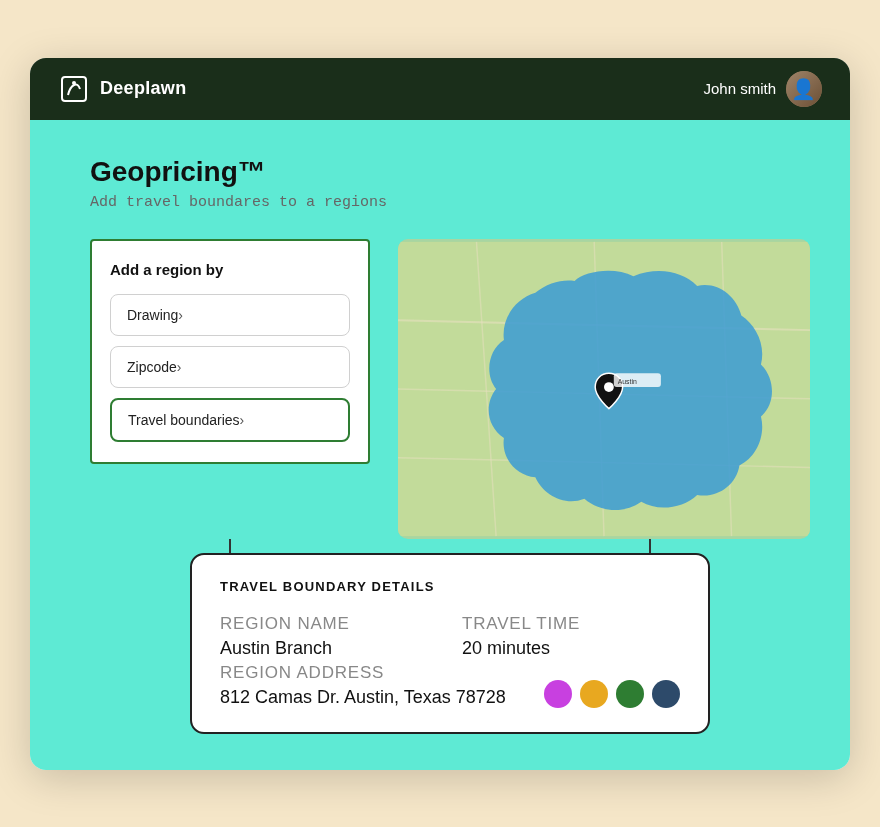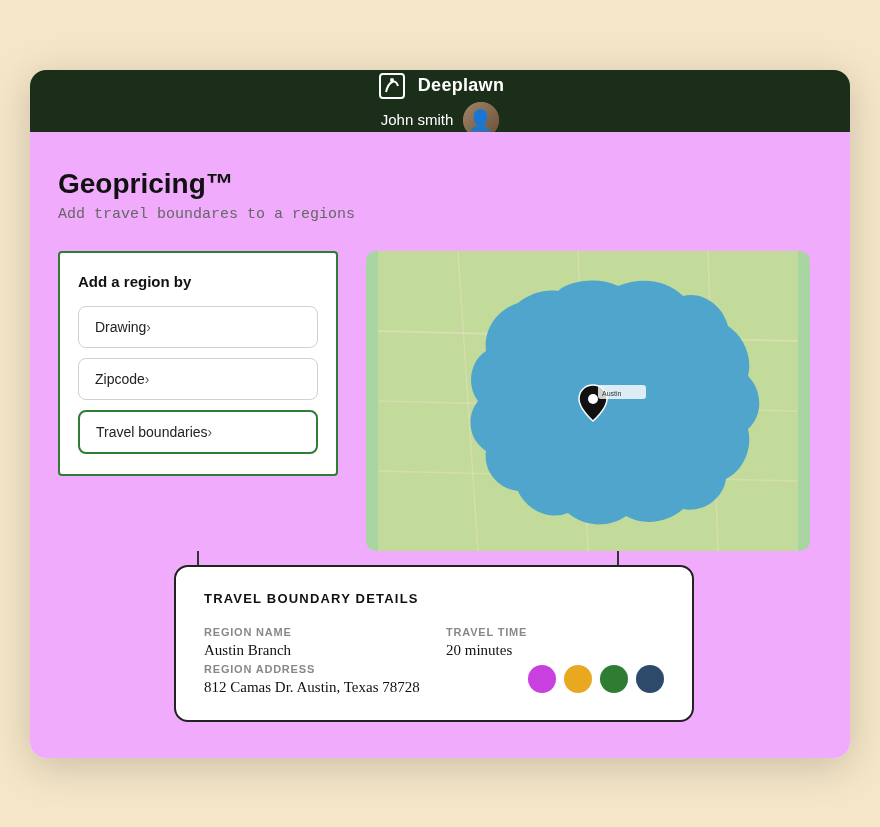--- a/index.html
+++ b/index.html
@@ -19,21 +19,20 @@
       width: 820px;
       box-shadow: 0 8px 40px rgba(0,0,0,0.18);
     }
     .navbar {
       background: #1a2e1a;
       display: flex;
       align-items: center;
       justify-content: space-between;
       padding: 0 28px;
       height: 62px;
-      flex-direction: column;
     }
     .navbar-brand {
       display: flex;
       align-items: center;
       gap: 10px;
     }
     .navbar-logo-icon {
       width: 32px;
       height: 32px;
       color: #fff;
@@ -73,22 +72,22 @@
     }
     .avatar-img::after {
       content: '👤';
       font-size: 20px;
       position: absolute;
       top: 50%;
       left: 50%;
       transform: translate(-50%, -50%);
     }
     .main-content {
-      padding: 36px 40px 36px 28px;
-      background: #f0abfc;
+      padding: 36px 40px 36px 60px;
+      background: #5eead4;
       position: relative;
     }
     .page-header {
       margin-bottom: 28px;
     }
     .page-title {
       font-size: 28px;
       font-weight: 700;
       color: #111;
       margin-bottom: 6px;
@@ -176,34 +175,34 @@
       color: #111;
       text-transform: uppercase;
       margin-bottom: 20px;
     }
     .details-grid {
       display: grid;
       grid-template-columns: 1fr 1fr;
       gap: 16px 24px;
     }
     .detail-field-label {
-      font-size: 11px;
-      font-weight: 700;
+      font-size: 17px;
+      font-weight: 400;
       letter-spacing: 0.8px;
       color: #888;
       text-transform: uppercase;
       margin-bottom: 4px;
     }
     .detail-field-value {
-      font-size: 15px;
+      font-size: 18px;
       color: #111;
-      font-family: Liberation Serif, serif;
     }
     .bottom-row {
       display: flex;
+      align-items: flex-end;
       justify-content: space-between;
       margin-top: 4px;
     }
     .address-block {}
     .color-dots {
       display: flex;
       gap: 8px;
       align-items: center;
     }
     .dot {

